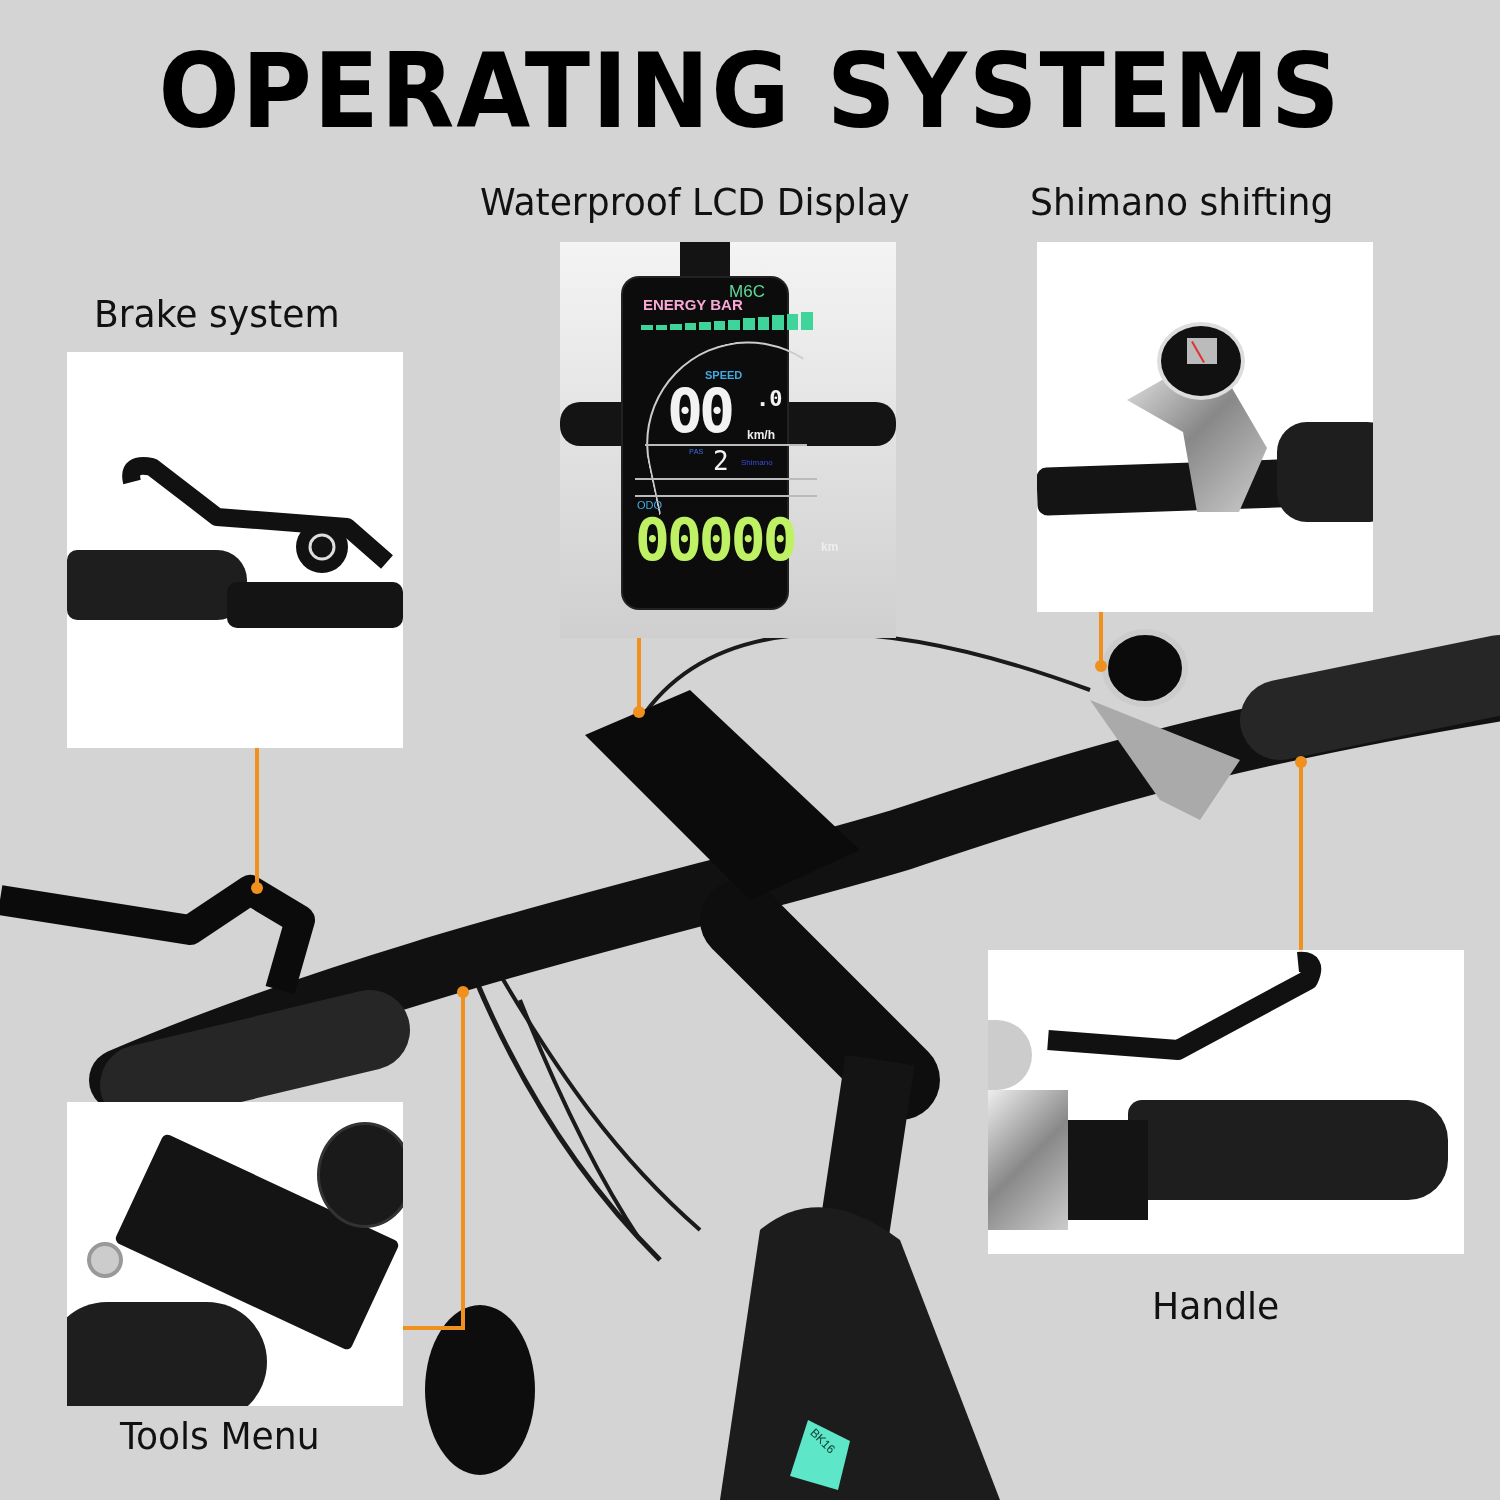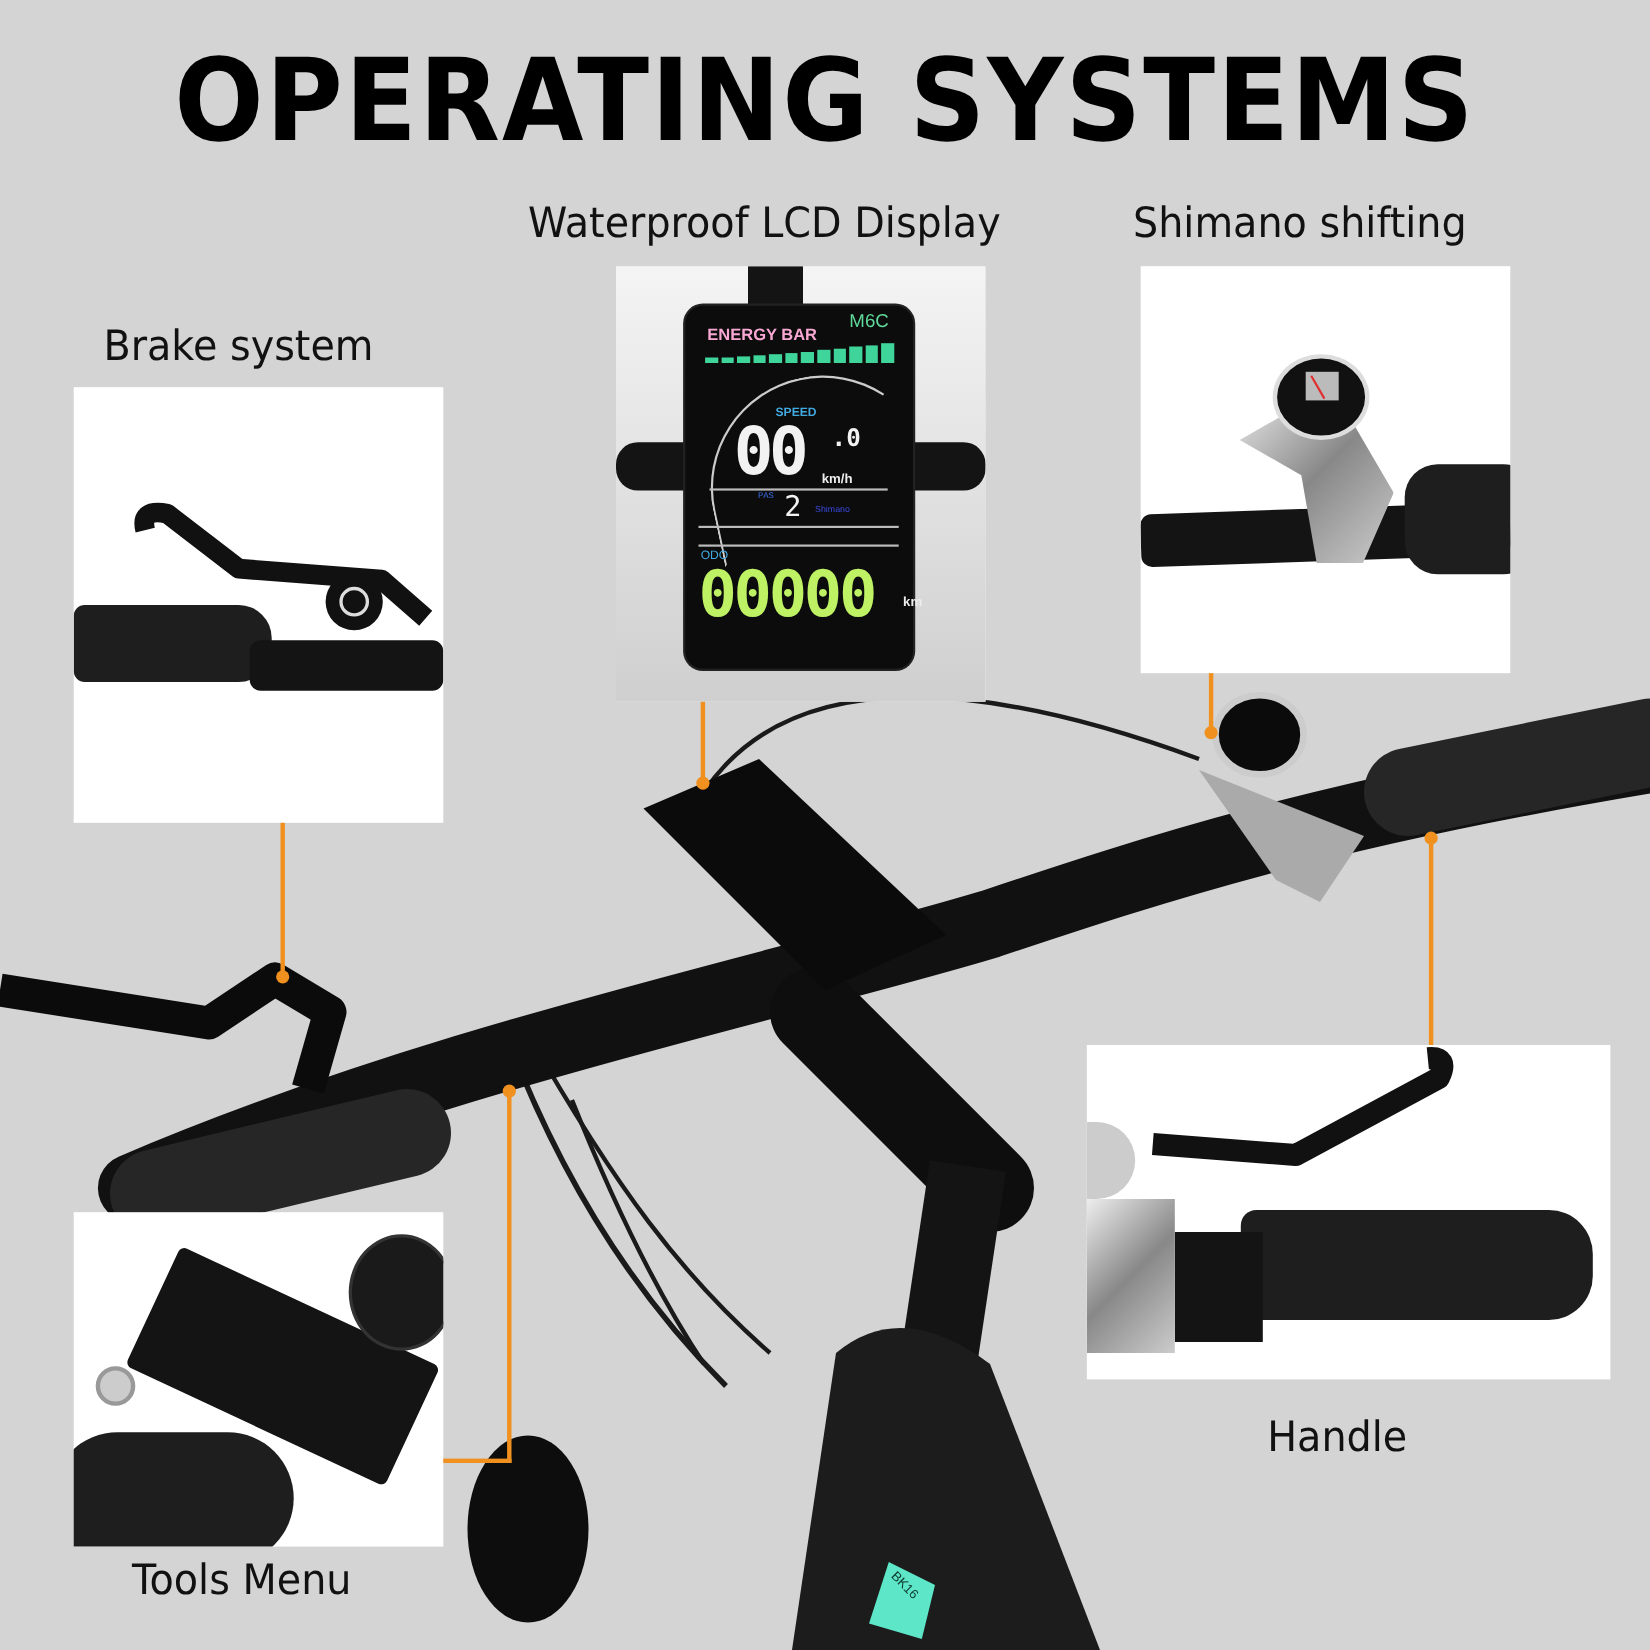--- a/index.html
+++ b/index.html
@@ -3,21 +3,21 @@
 <meta charset="utf-8">
 <style>
   html,body{margin:0;padding:0;}
   body{width:1500px;height:1500px;position:relative;overflow:hidden;background:#d4d4d4;font-family:"DejaVu Sans","Liberation Sans",sans-serif;}
   .title{position:absolute;left:0;top:30px;width:1500px;text-align:center;font-family:"DejaVu Sans",sans-serif;font-weight:bold;font-size:104px;letter-spacing:2px;color:#000;transform:scaleX(0.92);}
   .label{position:absolute;font-family:"DejaVu Sans",sans-serif;font-size:38px;color:#111;white-space:nowrap;transform:scaleX(0.95);transform-origin:left;}
   .panel{position:absolute;background:#fff;overflow:hidden;}
   .orange{background:#f0901e;position:absolute;}
   .dot{position:absolute;width:12px;height:12px;border-radius:50%;background:#f0901e;}
   
-  .lcd{position:absolute;left:623px;top:278px;width:207px;height:330px;background:#0c0c0c;border-radius:16px;box-shadow:0 0 0 2px #222;}
+  .lcd{position:absolute;left:623px;top:278px;width:164px;height:330px;background:#0c0c0c;border-radius:16px;box-shadow:0 0 0 2px #222;}
   .lcd .m6c{position:absolute;right:22px;top:4px;font-family:"Liberation Sans",sans-serif;font-size:17px;color:#5fd89a;}
   .lcd .eb{position:absolute;left:20px;top:18px;font-family:"Liberation Sans",sans-serif;font-weight:bold;font-size:15px;color:#f9a8d4;}
   .lcd .bars{position:absolute;left:18px;top:34px;width:172px;height:18px;display:flex;align-items:flex-end;gap:3px;}
   .lcd .bars span{flex:1;background:#3fd49a;}
   .lcd .arc{position:absolute;left:18px;top:64px;width:200px;height:150px;border:2px solid #ccc;border-color:#ccc transparent transparent #ccc;border-radius:160px 160px 0 0;transform:rotate(-12deg);}
   .lcd .spd-lbl{position:absolute;left:82px;top:91px;font-family:"Liberation Sans",sans-serif;font-weight:bold;font-size:11px;color:#42a8e0;}
   .lcd .spd{position:absolute;left:44px;top:98px;font-family:"DejaVu Sans Mono",monospace;font-weight:bold;font-size:60px;color:#f2f2f2;letter-spacing:-4px;}
   .lcd .spd-dec{position:absolute;left:133px;top:108px;font-family:"DejaVu Sans Mono",monospace;font-weight:bold;font-size:22px;color:#f2f2f2;}
   .lcd .kmh{position:absolute;left:124px;top:150px;font-family:"Liberation Sans",sans-serif;font-weight:bold;font-size:12px;color:#eee;}
   .lcd .trap{position:absolute;left:22px;top:166px;width:162px;height:0;border-top:2px solid #bbb;}

